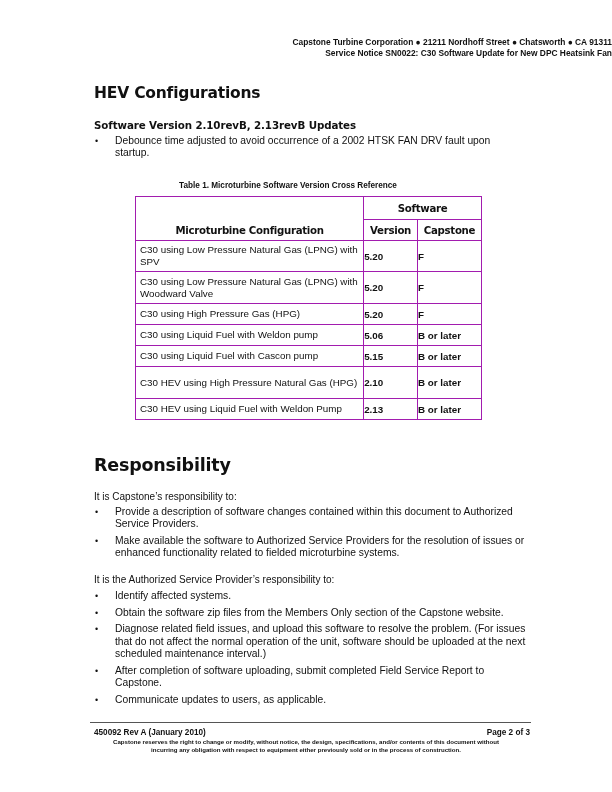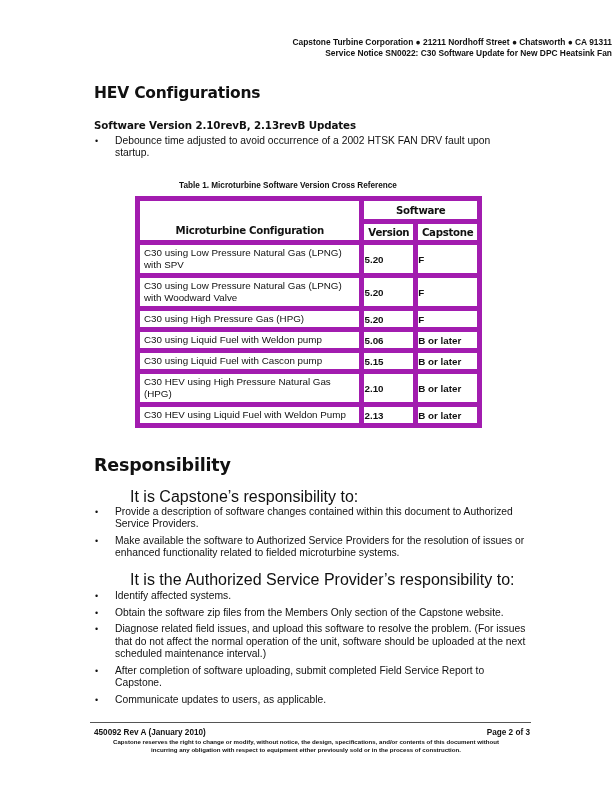--- a/index.html
+++ b/index.html
@@ -5,29 +5,29 @@
   * { margin: 0; padding: 0; box-sizing: border-box; }
   html, body { width: 612px; height: 792px; background: #ffffff; }
   body { position: relative; font-family: "Liberation Sans", sans-serif; color: #111111; overflow: hidden; }
 
   .header { position: absolute; left: 0; top: 37px; width: 612px; text-align: right; font-size: 8.4px; font-weight: bold; line-height: 11px; }
 
   .h1 { position: absolute; left: 94px; font-size: 15.5px; font-weight: bold; font-family: "DejaVu Sans", sans-serif; letter-spacing: -0.2px; }
   .h1.big { font-size: 17.5px; }
   .h2 { position: absolute; left: 94px; top: 119px; font-size: 10.3px; font-weight: bold; font-family: "DejaVu Sans", sans-serif; letter-spacing: -0.1px; }
 
-  .para { position: absolute; left: 94px; font-size: 16px; line-height: 12.4px; margin-left: 36px; }
+  .para { position: absolute; left: 94px; font-size: 10px; line-height: 12.4px; }
   ul.bullets { position: absolute; left: 94px; width: 432px; list-style: none; font-size: 10.3px; line-height: 12.4px; }
   ul.bullets li { position: relative; padding-left: 21px; margin-bottom: 4.2px; }
   ul.bullets li .dot { position: absolute; left: 1px; top: 0; font-size: 9px; }
 
   .caption { position: absolute; left: 0; width: 576px; top: 181px; text-align: center; font-size: 8.2px; font-weight: bold; }
 
   table.xref { position: absolute; left: 135px; top: 196px; width: 347px; border-collapse: collapse; font-size: 9.8px; }
-  table.xref td, table.xref th { border: 5px solid #a21caf; }
+  table.xref td, table.xref th { border: 1px solid #a21caf; }
   table.xref th { font-weight: bold; font-size: 10.2px; font-family: "DejaVu Sans", sans-serif; letter-spacing: -0.3px; }
   table.xref td.cfg { padding: 2px 4px; text-align: left; line-height: 12px; }
   table.xref td.ctr { text-align: left; font-weight: bold; }
   col.c1 { width: 229px; } col.c2 { width: 54px; } col.c3 { width: 64px; }
 
   .footer-rule { position: absolute; left: 90px; top: 722px; width: 441px; height: 1px; background: #555555; }
   .footer-left { position: absolute; left: 94px; top: 728px; font-size: 8.2px; font-weight: bold; }
   .footer-right { position: absolute; right: 82px; top: 728px; font-size: 8.2px; font-weight: bold; }
   .footer-note { position: absolute; left: 0; top: 738px; width: 612px; text-align: center; font-size: 6.1px; font-weight: bold; line-height: 8.2px; }
 </style>

